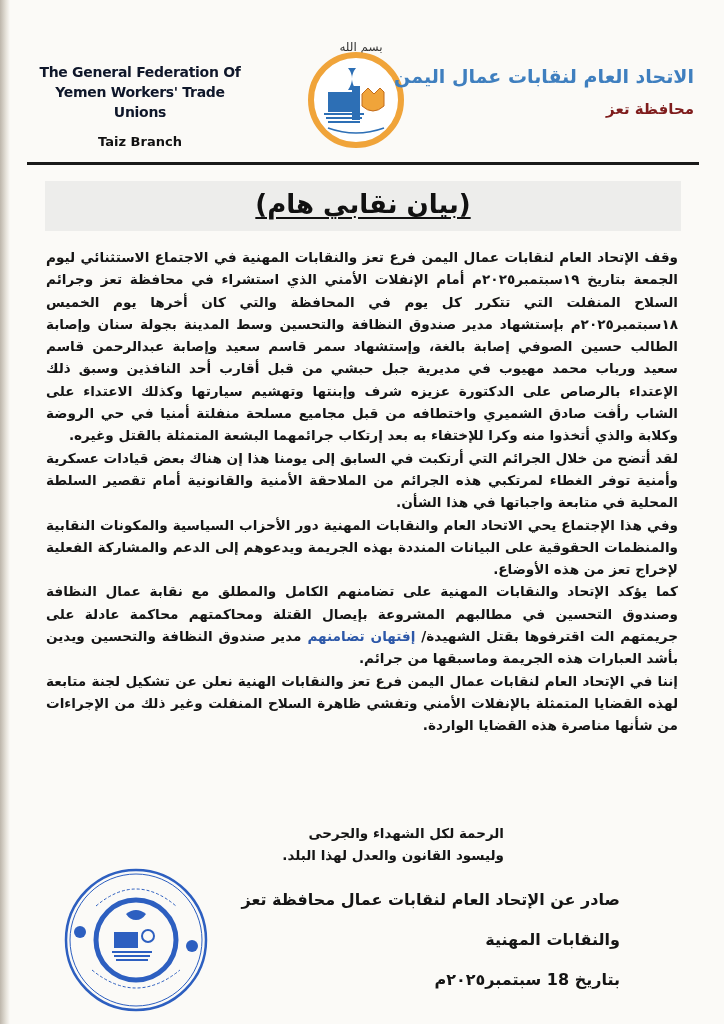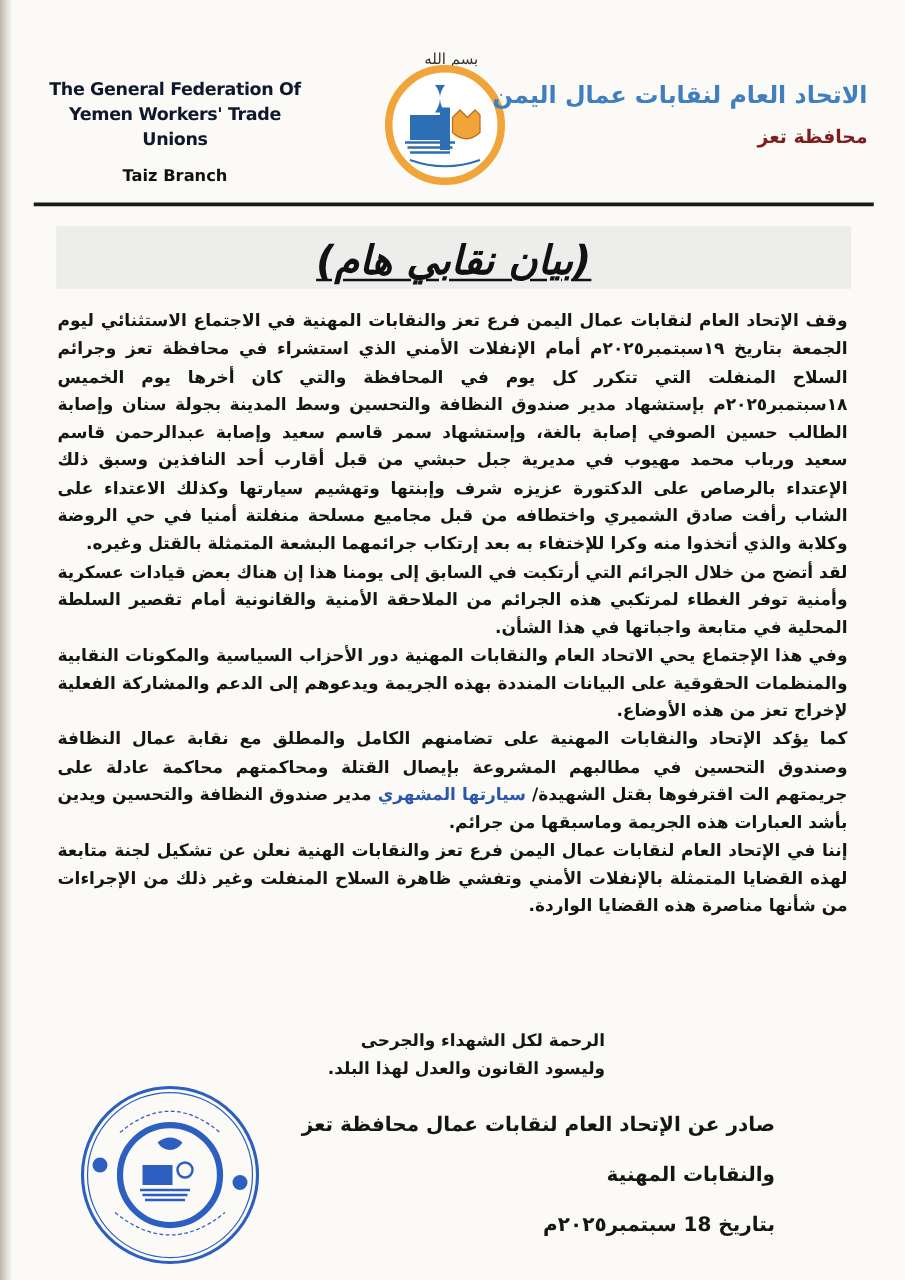--- a/index.html
+++ b/index.html
@@ -36,38 +36,37 @@
 
     .hdr-rule { position: absolute; left: 27px; top: 162px; width: 672px; height: 3px; background: #1a1a1a; }
 
     
     .title-band {
       position: absolute; left: 45px; top: 181px; width: 636px; height: 50px;
       background: #ededeb;
     }
     .title {
       position: absolute; left: 0; top: 8px; width: 100%; text-align: center;
-      direction: rtl; font-weight: bold; font-size: 32px; color: #111;
+      direction: rtl; font-weight: bold; font-size: 26px; color: #111;
       text-decoration: underline; text-decoration-thickness: 2px; text-underline-offset: 4px;
       letter-spacing: 2px;
-      font-style: italic;
     }
 
     
     .body-text {
       position: absolute; left: 46px; top: 246px; width: 632px;
       direction: rtl; text-align: justify; text-align-last: right;
       font-family: "DejaVu Sans", sans-serif; font-weight: bold;
       font-size: 13.6px; line-height: 22.3px; color: #151515;
     }
     .body-text p { margin: 0; }
     .hl { color: #2c57a8; }
 
     .closing {
-      position: absolute; right: 240px; top: 822px; direction: rtl;
+      position: absolute; right: 220px; top: 822px; direction: rtl;
       font-weight: bold; font-size: 13.5px; line-height: 22px; color: #151515; text-align: right;
     }
 
     .issued {
       position: absolute; left: 200px; top: 880px; width: 420px; direction: rtl; text-align: right;
       font-weight: bold; font-size: 16px; line-height: 40px; color: #151515;
     }
 
     .stamp { position: absolute; left: 62px; top: 866px; width: 148px; height: 148px; }
   </style>
@@ -106,21 +105,21 @@
   <div class="hdr-rule"></div>
 
   <div class="title-band">
     <div class="title">(بيان نقابي هام)</div>
   </div>
 
   <div class="body-text">
     <p>وقف الإتحاد العام لنقابات عمال اليمن فرع تعز والنقابات المهنية في الاجتماع الاستثنائي ليوم الجمعة بتاريخ ١٩سبتمبر٢٠٢٥م أمام الإنفلات الأمني الذي استشراء في محافظة تعز وجرائم السلاح المنفلت التي تتكرر كل يوم في المحافظة والتي كان أخرها يوم الخميس ١٨سبتمبر٢٠٢٥م بإستشهاد مدير صندوق النظافة والتحسين وسط المدينة بجولة سنان وإصابة الطالب حسين الصوفي إصابة بالغة، وإستشهاد سمر قاسم سعيد وإصابة عبدالرحمن قاسم سعيد ورباب محمد مهيوب في مديرية جبل حبشي من قبل أقارب أحد النافذين وسبق ذلك الإعتداء بالرصاص على الدكتورة عزيزه شرف وإبنتها وتهشيم سيارتها وكذلك الاعتداء على الشاب رأفت صادق الشميري واختطافه من قبل مجاميع مسلحة منفلتة أمنيا في حي الروضة وكلابة والذي أتخذوا منه وكرا للإختفاء به بعد إرتكاب جرائمهما البشعة المتمثلة بالقتل وغيره.</p>
     <p>لقد أتضح من خلال الجرائم التي أرتكبت في السابق إلى يومنا هذا إن هناك بعض قيادات عسكرية وأمنية توفر الغطاء لمرتكبي هذه الجرائم من الملاحقة الأمنية والقانونية أمام تقصير السلطة المحلية في متابعة واجباتها في هذا الشأن.</p>
     <p>وفي هذا الإجتماع يحي الاتحاد العام والنقابات المهنية دور الأحزاب السياسية والمكونات النقابية والمنظمات الحقوقية على البيانات المنددة بهذه الجريمة ويدعوهم إلى الدعم والمشاركة الفعلية لإخراج تعز من هذه الأوضاع.</p>
-    <p><span>كما يؤكد الإتحاد والنقابات المهنية على تضامنهم الكامل والمطلق مع نقابة عمال النظافة وصندوق التحسين في مطالبهم المشروعة بإيصال القتلة ومحاكمتهم محاكمة عادلة على جريمتهم الت اقترفوها بقتل الشهيدة/ </span><span class="hl">سيارتها المشهري</span><span> مدير صندوق النظافة والتحسين ويدين بأشد العبارات هذه الجريمة وماسبقها من جرائم.</span></p>
+    <p><span>كما يؤكد الإتحاد والنقابات المهنية على تضامنهم الكامل والمطلق مع نقابة عمال النظافة وصندوق التحسين في مطالبهم المشروعة بإيصال القتلة ومحاكمتهم محاكمة عادلة على جريمتهم الت اقترفوها بقتل الشهيدة/ </span><span class="hl">إفتهان تضامنهم</span><span> مدير صندوق النظافة والتحسين ويدين بأشد العبارات هذه الجريمة وماسبقها من جرائم.</span></p>
     <p>إننا في الإتحاد العام لنقابات عمال اليمن فرع تعز والنقابات الهنية نعلن عن تشكيل لجنة متابعة لهذه القضايا المتمثلة بالإنفلات الأمني وتفشي ظاهرة السلاح المنفلت وغير ذلك من الإجراءات من شأنها مناصرة هذه القضايا الواردة.</p>
   </div>
 
   <div class="closing">
     <div>الرحمة لكل الشهداء والجرحى</div>
     <div>وليسود القانون والعدل لهذا البلد.</div>
   </div>
 
   <div class="issued">
     <div>صادر عن الإتحاد العام لنقابات عمال محافظة تعز</div>

